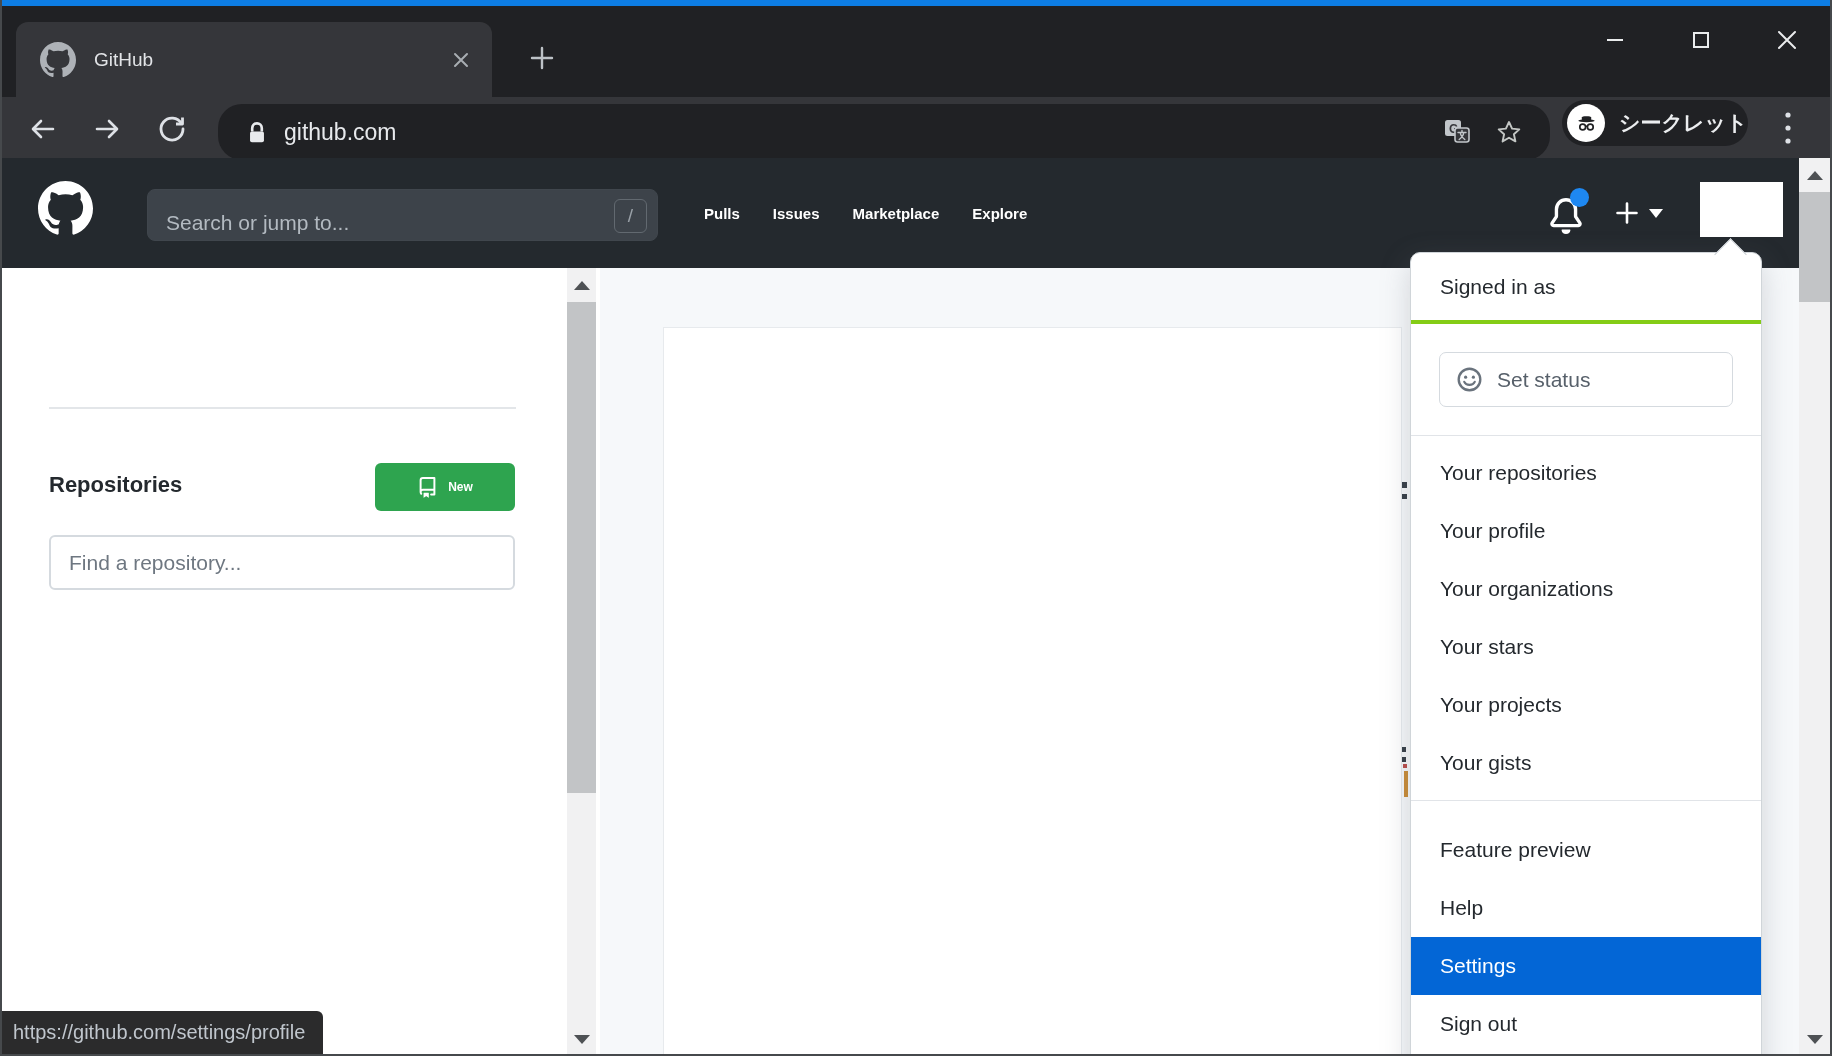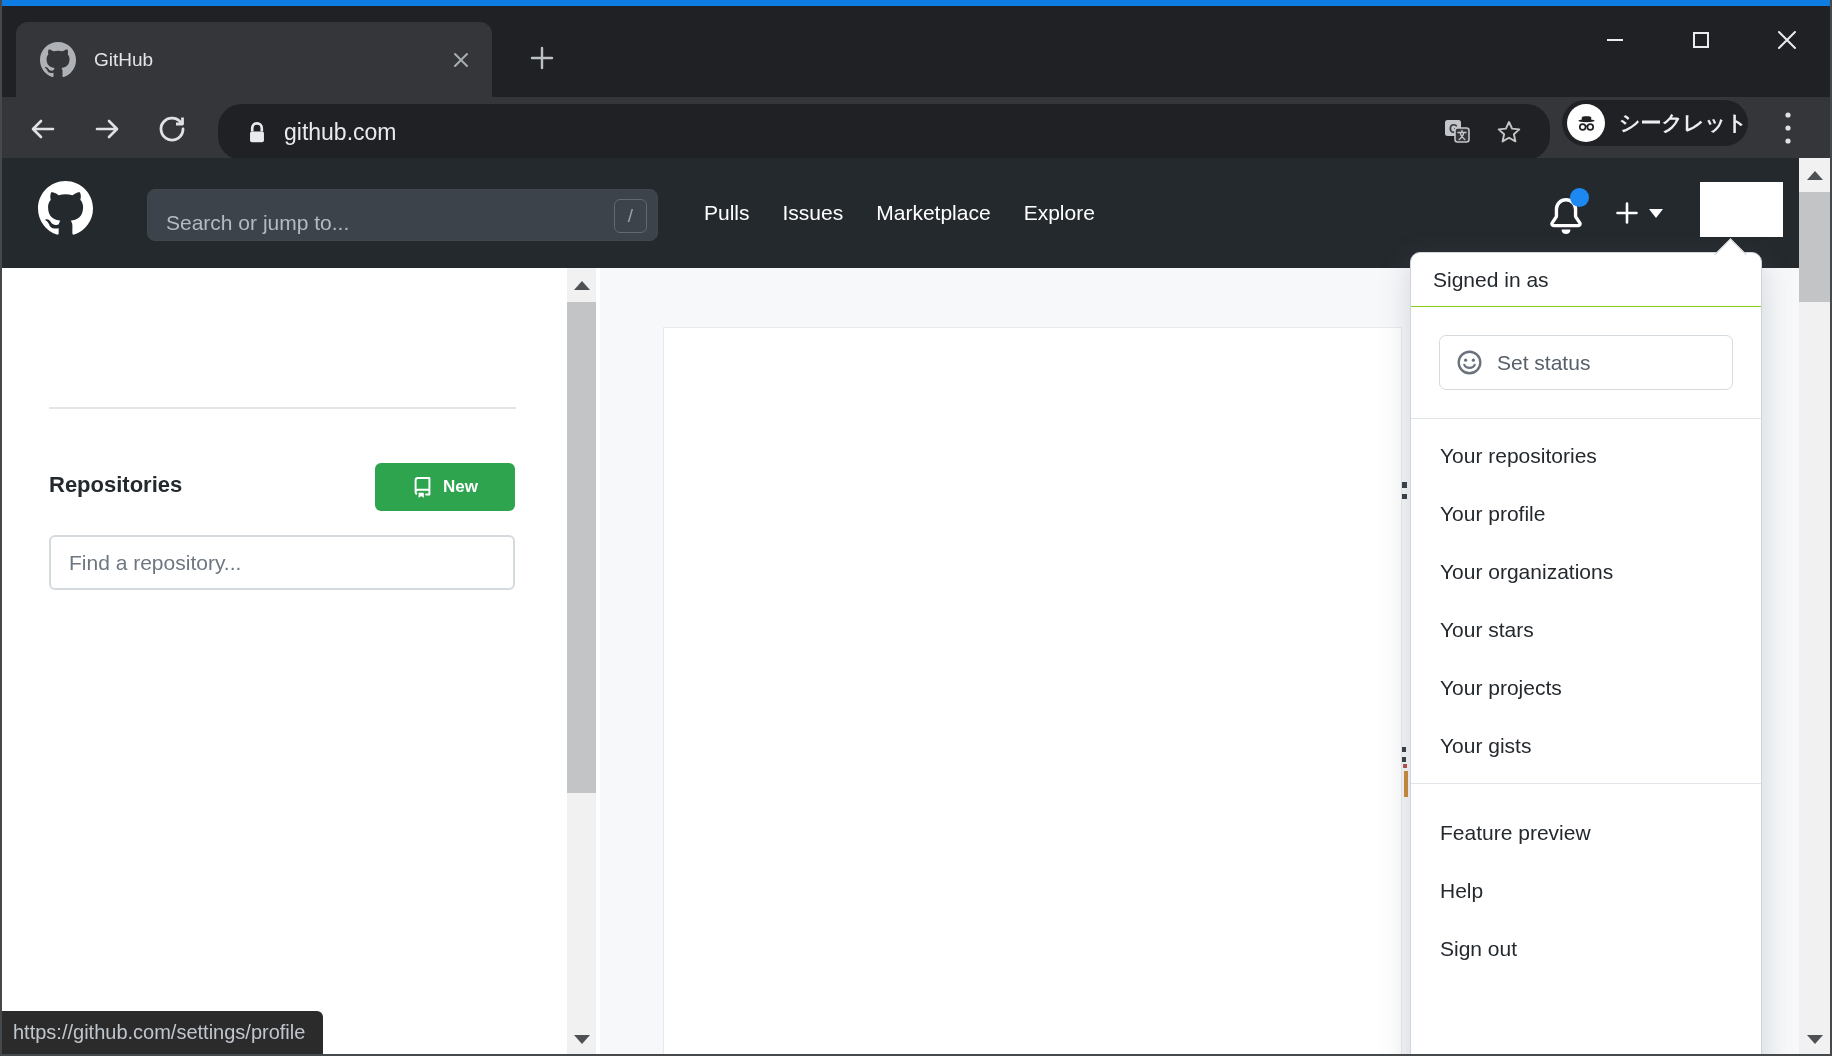--- a/index.html
+++ b/index.html
@@ -30,32 +30,32 @@
   .dots-btn{position:absolute;left:1774px;top:105px;width:28px;height:46px;display:flex;align-items:center;justify-content:center;}
 
   
   .gh-header{position:absolute;left:0;top:158px;width:1799px;height:110px;background:#24292e;}
   .gh-logo{position:absolute;left:38px;top:181px;width:55px;height:55px;}
   .gh-search{position:absolute;left:147px;top:189px;width:511px;height:52px;background:#3d434a;border:1px solid #40464d;border-radius:8px;box-sizing:border-box;}
   .gh-search input{position:absolute;left:0;top:0;width:100%;height:100%;background:transparent;border:none;outline:none;padding:16px 50px 0 18px;font-size:21px;color:#e6e8ea;font-family:"Liberation Sans",sans-serif;box-sizing:border-box;}
   .gh-search input::placeholder{color:#b3bac1;opacity:1;}
   .slash-hint{position:absolute;right:10px;top:9px;width:31px;height:32px;border:1px solid #626970;border-radius:6px;color:#9aa1a8;font-size:19px;display:flex;align-items:center;justify-content:center;}
   .gh-nav{position:absolute;left:704px;top:158px;height:110px;display:flex;align-items:center;gap:33px;}
-  .gh-nav span{font-size:21px;font-weight:400;color:#fff;cursor:pointer;}
+  .gh-nav span{font-size:15px;font-weight:700;color:#fff;cursor:pointer;}
   .bell-wrap{position:absolute;left:1548px;top:198px;width:36px;height:36px;}
   .bell-dot{position:absolute;left:1570px;top:188px;width:19px;height:19px;border-radius:50%;background:var(--notification-dot);}
   .plus-wrap{position:absolute;left:1614px;top:200px;display:flex;align-items:center;gap:9px;}
   .caret-down{width:0;height:0;border-left:7px solid transparent;border-right:7px solid transparent;border-top:9px solid #fff;}
   .avatar{position:absolute;left:1700px;top:182px;width:83px;height:55px;background:#fff;z-index:6;}
 
   
   .sidebar{position:absolute;left:0;top:268px;width:621px;height:788px;background:#fff;}
   .sb-divider{position:absolute;left:49px;top:139px;width:467px;height:2px;background:#e3e6e9;}
   .sb-heading{position:absolute;left:49px;top:204px;font-size:22px;font-weight:700;color:#24292e;}
-  .new-btn{position:absolute;left:375px;top:195px;width:140px;height:48px;background:var(--green);border:none;border-radius:6px;color:#fff;font-weight:700;font-size:17px;display:flex;align-items:center;justify-content:center;gap:10px;cursor:pointer;font-family:"Liberation Sans",sans-serif;}
+  .new-btn{position:absolute;left:375px;top:195px;width:140px;height:48px;background:var(--green);border:none;border-radius:6px;color:#fff;font-weight:700;font-size:12px;display:flex;align-items:center;justify-content:center;gap:10px;cursor:pointer;font-family:"Liberation Sans",sans-serif;}
   .find-input{position:absolute;left:49px;top:267px;width:466px;height:55px;border:2px solid #d5dadf;border-radius:6px;box-sizing:border-box;font-size:21px;padding:0 18px;color:#24292e;outline:none;font-family:"Liberation Sans",sans-serif;}
   .find-input::placeholder{color:#6e7781;opacity:1;}
 
   .sb-scroll{position:absolute;left:567px;top:268px;width:29px;height:788px;background:#f1f1f2;}
   .sb-scroll-gap{position:absolute;left:596px;top:268px;width:4px;height:788px;background:#fff;}
   .tri-up{width:0;height:0;border-left:8px solid transparent;border-right:8px solid transparent;border-bottom:9px solid #4e5154;}
   .tri-down{width:0;height:0;border-left:8px solid transparent;border-right:8px solid transparent;border-top:9px solid #4e5154;}
   .sb-thumb{position:absolute;left:0;top:34px;width:29px;height:491px;background:#c2c4c6;}
   .arrow-box{position:absolute;left:0;width:29px;height:34px;display:flex;align-items:center;justify-content:center;}
 
@@ -63,21 +63,21 @@
   .feed-card{position:absolute;left:63px;top:59px;width:739px;height:729px;background:#fff;border:1px solid #e7eaed;border-bottom:none;box-sizing:border-box;}
   .frag{position:absolute;z-index:45;}
 
   .right-scroll{position:absolute;left:1799px;top:158px;width:31px;height:898px;background:#f1f1f2;z-index:40;}
   .rs-thumb{position:absolute;left:0;top:34px;width:31px;height:110px;background:#c2c4c6;}
   .rs-arrow{position:absolute;left:0;width:31px;height:34px;display:flex;align-items:center;justify-content:center;}
 
   
   .dd-caret{position:absolute;left:1719px;top:243px;width:22px;height:22px;background:#fff;transform:rotate(45deg);border-left:1px solid #c9ced3;border-top:1px solid #c9ced3;z-index:51;}
   .dropdown{position:absolute;left:1410px;top:252px;width:352px;height:844px;background:#fff;border:1px solid #d0d5d9;border-radius:10px;box-sizing:border-box;z-index:50;box-shadow:0 10px 30px rgba(110,120,130,0.28);}
-  .dd-signed{height:54px;border-bottom:1px solid #84cc16;display:flex;align-items:center;padding-left:22px;font-size:21px;color:#24292e;box-sizing:border-box;cursor:pointer;}
+  .dd-signed{height:71px;border-bottom:4px solid #84cc16;display:flex;align-items:center;padding-left:29px;font-size:21px;color:#24292e;box-sizing:border-box;cursor:pointer;}
   .dd-status-sec{height:112px;border-bottom:1px solid #e1e4e8;box-sizing:border-box;padding:28px;}
   .status-btn{width:100%;height:55px;border:1px solid #d5dadf;border-radius:7px;background:#fff;display:flex;align-items:center;gap:14px;padding:0 0 0 16px;font-size:21px;color:#57606a;cursor:pointer;font-family:"Liberation Sans",sans-serif;box-sizing:border-box;}
   .dd-list{padding:8px 0;border-bottom:1px solid #e1e4e8;}
   .dd-list.footer{padding:20px 0 6px;border-bottom:none;}
   .dd-item{height:58px;display:flex;align-items:center;padding-left:29px;font-size:21px;color:#24292e;cursor:pointer;}
   .dd-item.active{background:var(--menu-highlight);color:#fff;}
 
   
   .status-bubble{position:absolute;left:2px;bottom:2px;height:43px;background:#2b2b2c;border-radius:0 6px 0 0;z-index:60;display:flex;align-items:center;padding:0 18px 0 11px;font-size:20px;color:#c0c6cd;}
   .win-border{position:absolute;left:0;top:0;width:1832px;height:1056px;border:2px solid #46494c;border-top:none;box-sizing:border-box;pointer-events:none;z-index:70;}
@@ -277,20 +277,21 @@
       <div class="dd-item">Your repositories</div>
       <div class="dd-item">Your profile</div>
       <div class="dd-item">Your organizations</div>
       <div class="dd-item">Your stars</div>
       <div class="dd-item">Your projects</div>
       <div class="dd-item">Your gists</div>
     </div>
     <div class="dd-list footer">
       <div class="dd-item">Feature preview</div>
       <div class="dd-item">Help</div>
+      <div class="dd-item active">Settings</div>
       <div class="dd-item">Sign out</div>
     </div>
   </div>
 
   <div class="status-bubble">
     <span>https://github.com/settings/profile</span>
   </div>
 
   <div class="win-border"></div>
 </div>

